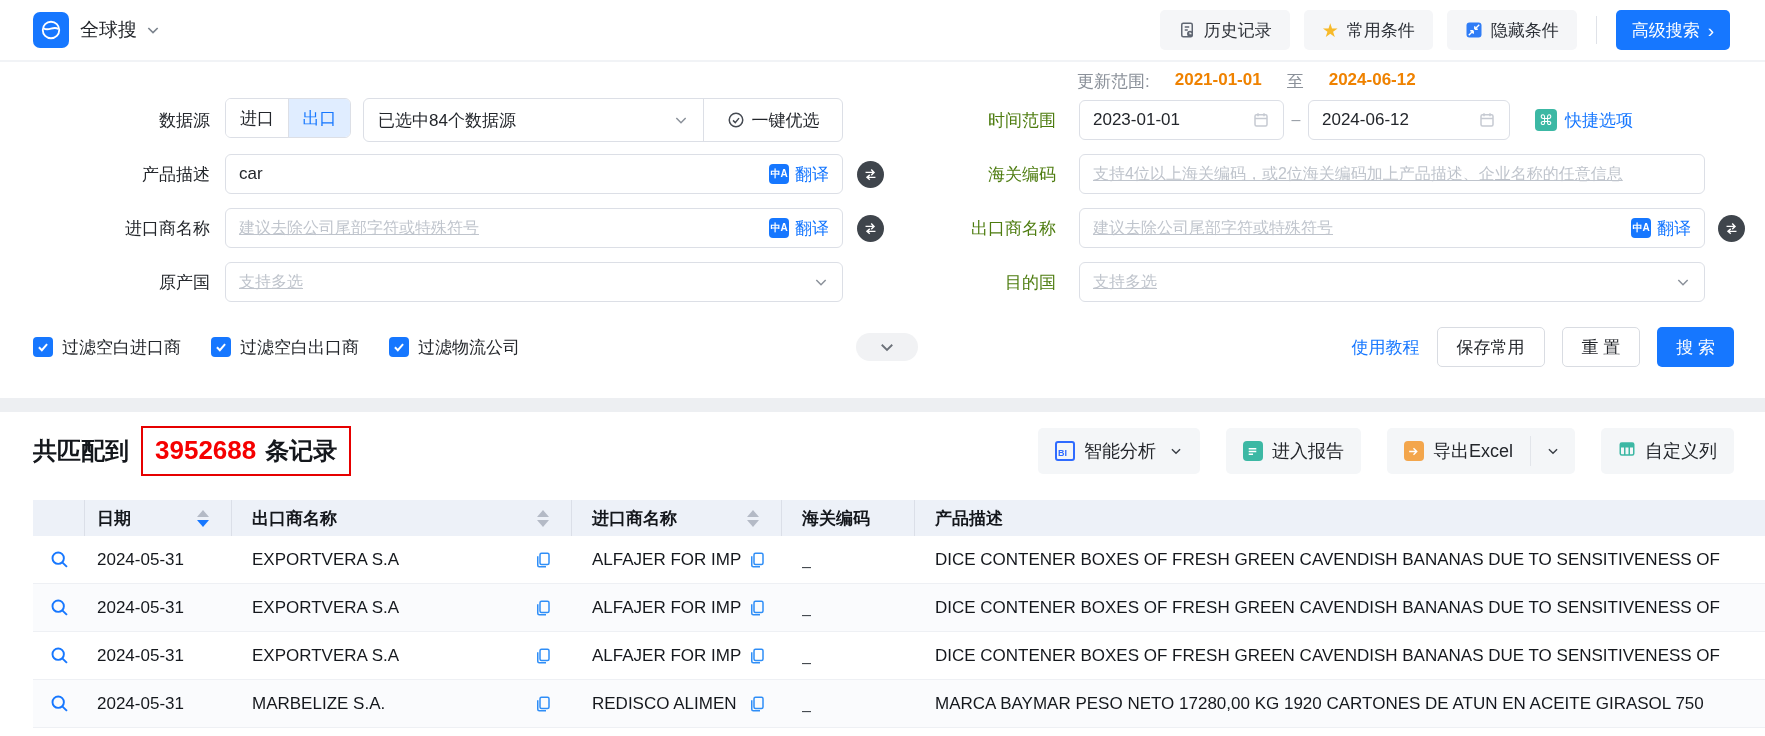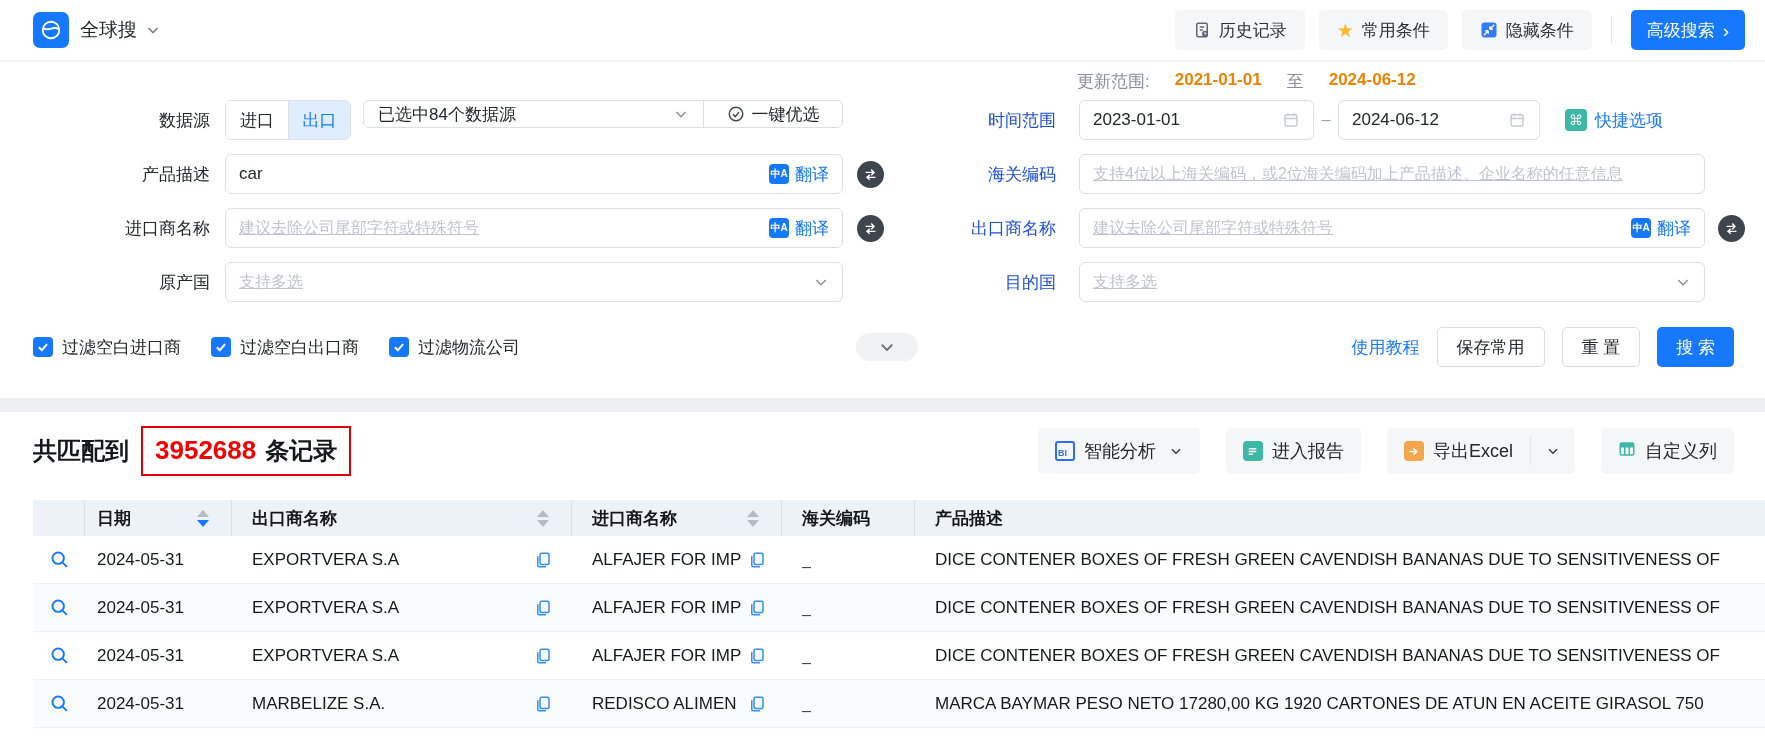--- a/index.html
+++ b/index.html
@@ -1,20 +1,20 @@
 <!DOCTYPE html>
 <html><head>
 <meta charset="utf-8">
 <style>
   * { margin:0; padding:0; box-sizing:border-box; }
   html,body { width:1765px; height:736px; overflow:hidden; background:#fff;
     font-family:"Liberation Sans","DejaVu Sans",sans-serif; color:#1f2329; }
 
   
-  .topbar { height:62px; display:flex; align-items:center; padding:0 20px 0 33px;
+  .topbar { height:62px; display:flex; align-items:center; padding:0 35px 0 33px;
     border-bottom:2px solid #f1f3f6; background:#fff; }
   .logo { width:36px; height:36px; background:#1677ff; border-radius:7px;
     display:flex; align-items:center; justify-content:center; flex:0 0 auto; }
   .app-name { font-size:19px; margin-left:11px; color:#23262b; }
   .tb-chev { margin-left:8px; display:flex; }
   .tb-right { margin-left:auto; display:flex; align-items:center; }
   .tb-btn { height:40px; background:#f5f6f8; border-radius:5px; display:flex;
     align-items:center; padding:0 18px; font-size:17px; color:#2b2f36;
     margin-left:14px; cursor:pointer; }
   .tb-btn .ic { margin-right:8px; display:flex; align-items:center; }
@@ -27,51 +27,51 @@
   
   .form-section { position:relative; }
   .update-range { position:absolute; left:1077px; top:8px; font-size:17px;
     color:#8a9099; display:flex; gap:25px; white-space:nowrap; }
   .update-range b { color:#ef8200; font-weight:bold; }
   .form-grid { padding-top:38px; }
   .frow { display:flex; align-items:center; height:40px; margin-bottom:14px; padding-left:33px; }
   .lab-l { width:177px; text-align:right; font-size:17px; color:#23262b; flex:0 0 auto; }
   .lctl { width:618px; margin-left:15px; display:flex; align-items:flex-start; flex:0 0 auto; }
   .licon { width:41px; display:flex; justify-content:flex-end; flex:0 0 auto; }
-  .lab-r { width:172px; text-align:right; font-size:17px; color:#1d4ed8; flex:0 0 auto; }
+  .lab-r { width:172px; text-align:right; font-size:17px; color:#4d7c0f; flex:0 0 auto; }
   .rctl { width:626px; margin-left:23px; display:flex; align-items:center; flex:0 0 auto; }
   .ricon { width:40px; display:flex; justify-content:flex-end; flex:0 0 auto; }
 
   .seg { display:flex; height:40px; border:1px solid #dcdfe6; border-radius:6px;
     overflow:hidden; flex:0 0 auto; }
   .seg-item { width:62px; display:flex; align-items:center; justify-content:center;
     font-size:17px; color:#23262b; background:#fff; cursor:pointer; }
   .seg-item.sel { background:#e0edff; color:#1677ff; }
   .seg-item + .seg-item { border-left:1px solid #dcdfe6; }
-  .dsgroup { margin-left:12px; height:28px; border:1px solid #dcdfe6; border-radius:6px;
+  .dsgroup { margin-left:12px; height:44px; border:1px solid #dcdfe6; border-radius:6px;
     display:flex; align-items:center; flex:1; overflow:hidden; }
   .ds-select { flex:1; display:flex; align-items:center; padding:0 14px; height:100%;
     font-size:17px; color:#23262b; cursor:pointer; }
   .ds-chev { margin-left:auto; display:flex; }
   .ds-div { width:1px; height:100%; background:#dcdfe6; }
   .ds-opt { width:138px; height:100%; display:flex; align-items:center; justify-content:center;
     font-size:17px; color:#23262b; cursor:pointer; gap:7px; }
 
   .ibox { height:40px; border:1px solid #dcdfe6; border-radius:6px; background:#fff;
     display:flex; align-items:center; padding:0 13px; width:100%; }
   .ibox .val { font-size:17px; color:#23262b; flex:1; white-space:nowrap; overflow:hidden; }
   .ibox .ph { font-size:16px; color:#bfc4cc; flex:1; white-space:nowrap; overflow:hidden;text-decoration:underline; }
   .trans { display:flex; align-items:center; gap:6px; margin-left:10px; cursor:pointer; flex:0 0 auto; }
   .trans-ic { width:20px; height:20px; background:#1677ff; border-radius:4px; color:#fff;
     font-size:10px; font-weight:bold; display:flex; align-items:center; justify-content:center; }
   .trans-t { color:#1677ff; font-size:17px; }
   .swap-btn { width:27px; height:27px; border-radius:50%; background:#3f454c; display:flex;
     align-items:center; justify-content:center; cursor:pointer; }
 
-  .date-ibox { width:235px; flex:0 0 auto; }
+  .date-ibox { width:205px; flex:0 0 auto; }
   .date-ibox2 { width:202px; flex:0 0 auto; }
   .dash { width:24px; text-align:center; color:#9aa0a8; font-size:16px; flex:0 0 auto; }
   .quick { display:flex; align-items:center; gap:8px; margin-left:25px; cursor:pointer; }
   .cmd-ic { width:22px; height:22px; background:#3cb8a4; border-radius:4px; color:#fff;
     font-size:14px; display:flex; align-items:center; justify-content:center; }
   .quick-t { color:#1677ff; font-size:17px; white-space:nowrap; }
 
   .sel-chev { margin-left:auto; display:flex; }
 
   

